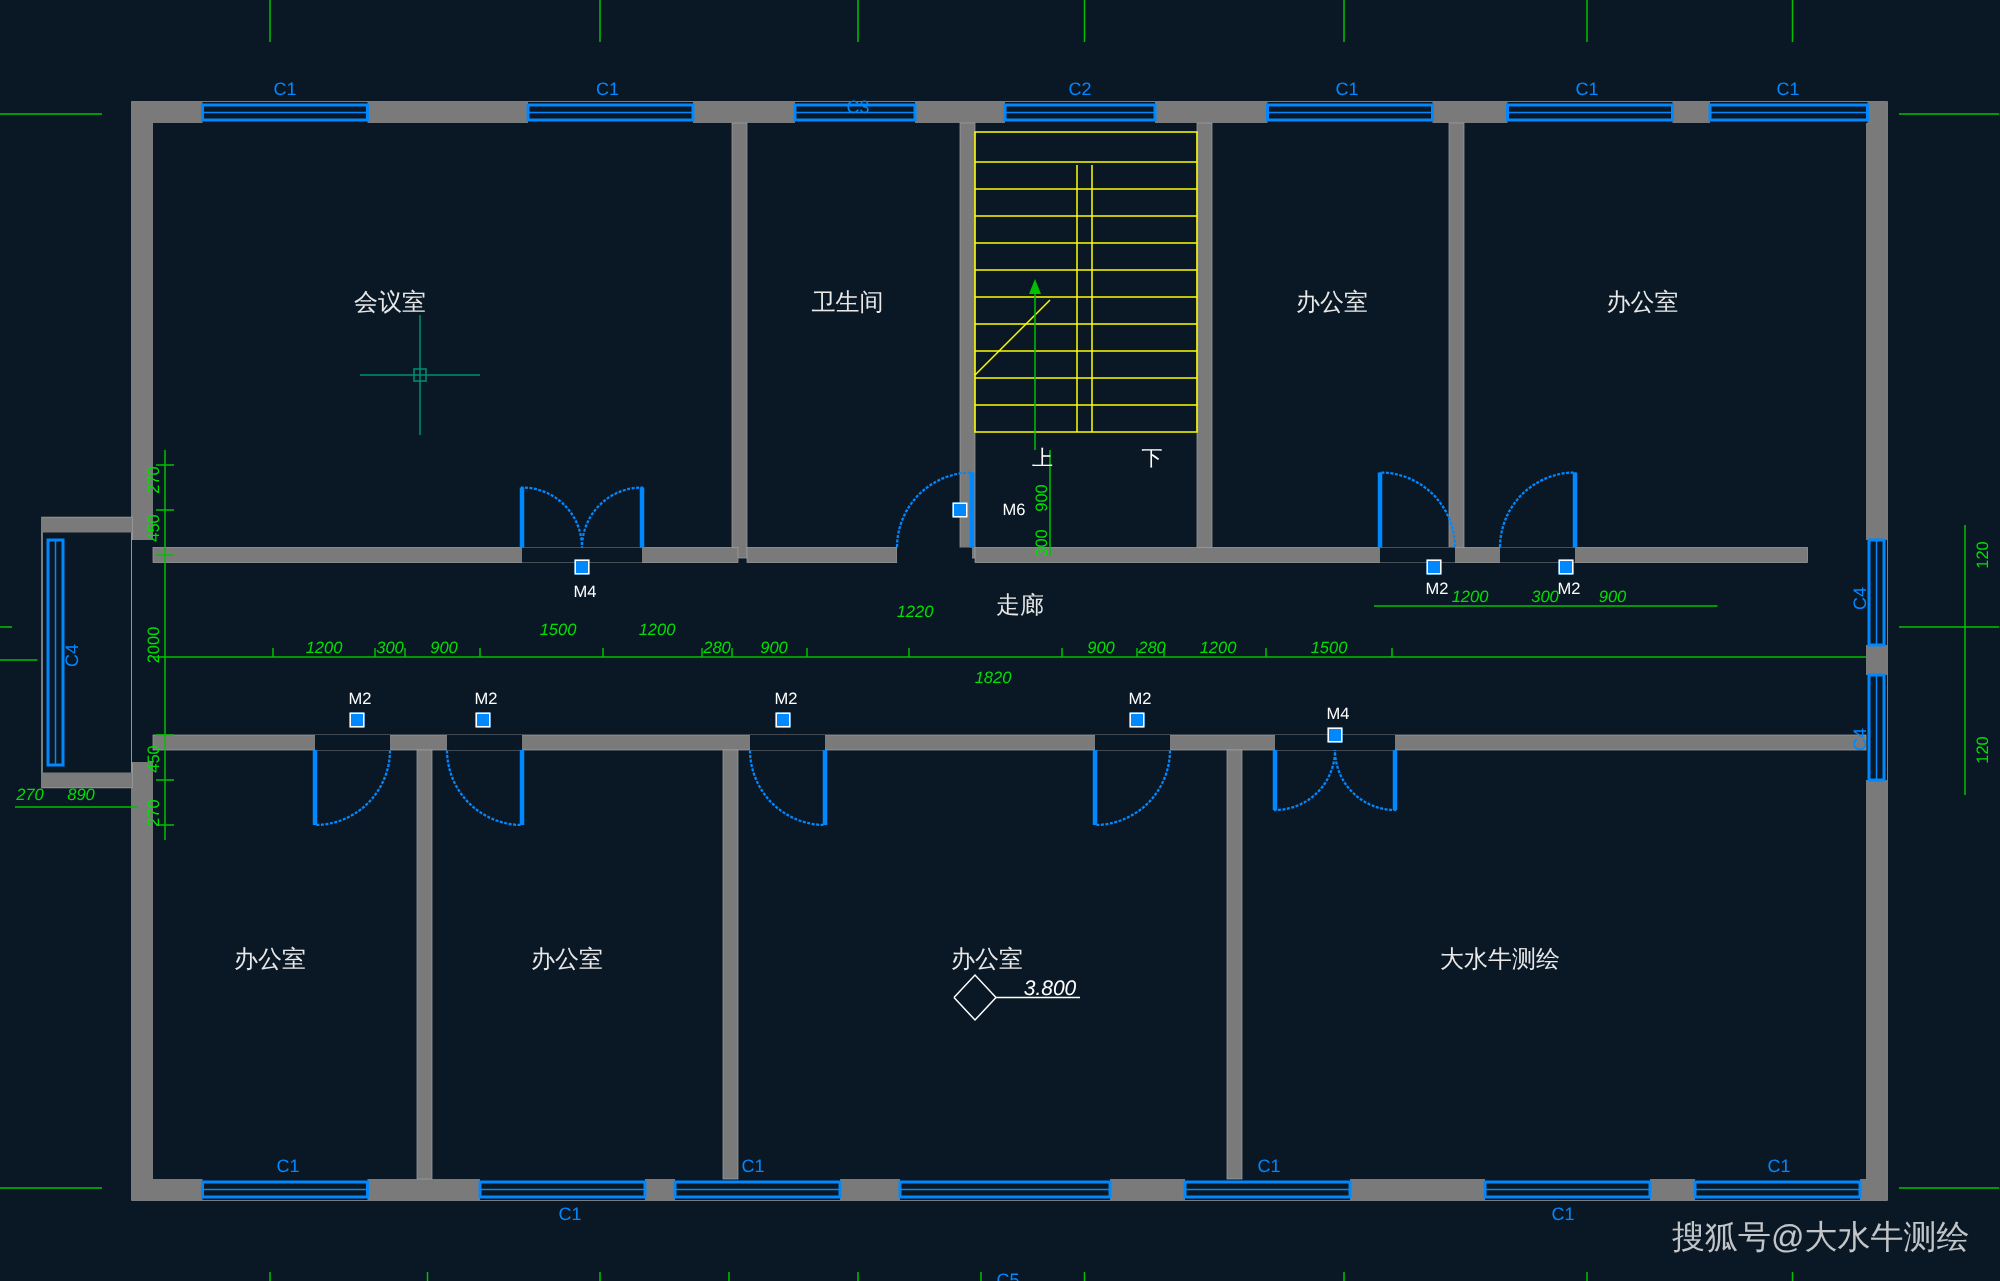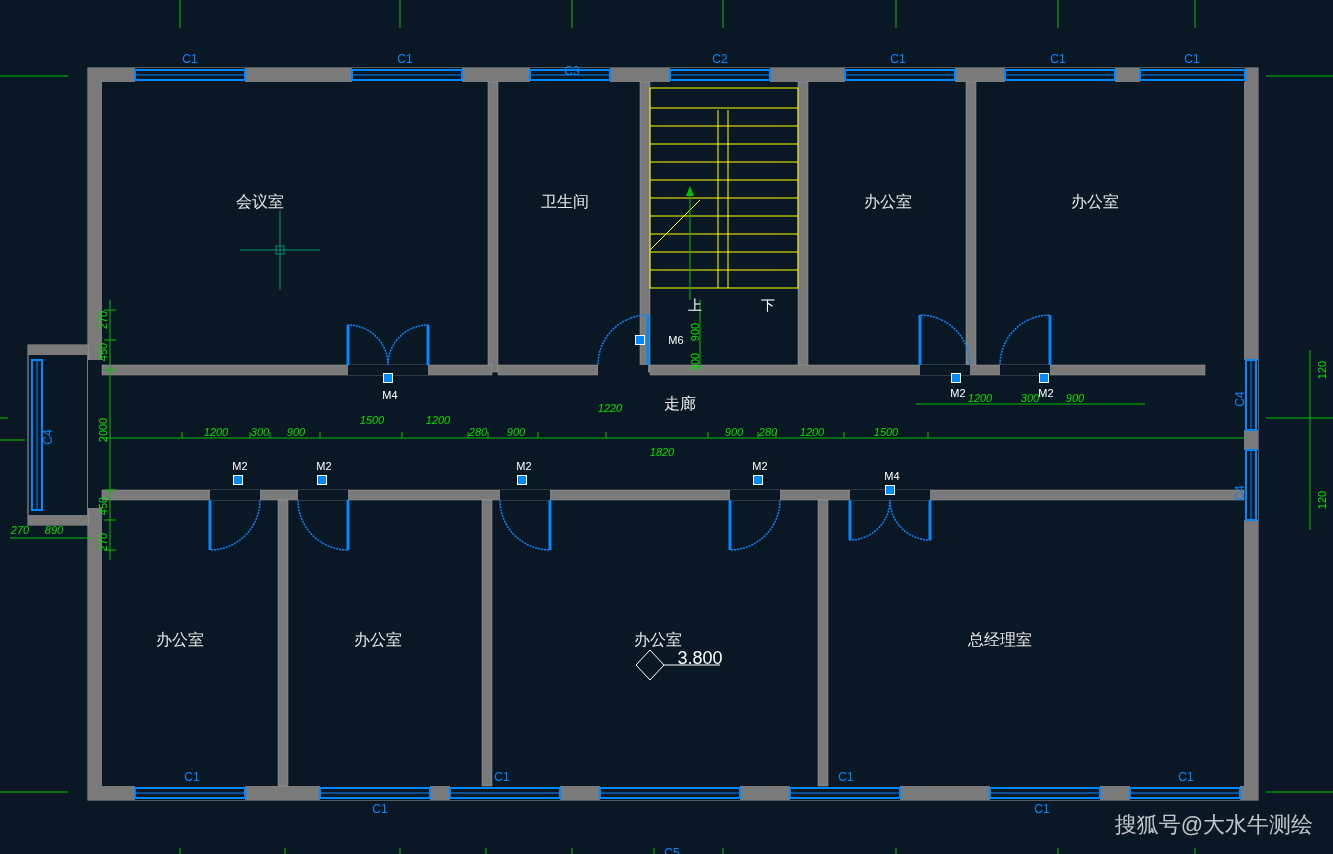--- a/index.html
+++ b/index.html
@@ -41,22 +41,23 @@
   }
   .dim-label-v {
     position: absolute;
     color: #00e000;
     font-size: 11px;
     transform: translate(-50%, -50%) rotate(-90deg);
   }
   .elev-label {
     position: absolute;
     color: #fff;
-    font-size: 18px;
+    font-size: 14px;
     transform: translate(-50%, -50%);
+    font-style: italic;
   }
   .stair-label {
     position: absolute;
     color: #fff;
     font-size: 14px;
     transform: translate(-50%, -50%);
   }
   .watermark {
     position: absolute;
     right: 20px;
@@ -333,21 +334,21 @@
 </svg>
 
 <div class="room-label" style="left:260px;top:202px;">会议室</div>
 <div class="room-label" style="left:565px;top:202px;">卫生间</div>
 <div class="room-label" style="left:888px;top:202px;">办公室</div>
 <div class="room-label" style="left:1095px;top:202px;">办公室</div>
 <div class="room-label" style="left:662px;top:404px;margin-left:18px;">走廊</div>
 <div class="room-label" style="left:180px;top:640px;">办公室</div>
 <div class="room-label" style="left:378px;top:640px;">办公室</div>
 <div class="room-label" style="left:658px;top:640px;">办公室</div>
-<div class="room-label" style="left:1000px;top:640px;">总经理室</div>
+<div class="room-label" style="left:1000px;top:640px;">大水牛测绘</div>
 
 <div class="stair-label" style="left:695px;top:306px;">上</div>
 <div class="stair-label" style="left:768px;top:306px;">下</div>
 
 <div class="elev-label" style="left:700px;top:658px;">3.800</div>
 
 <div class="window-label" style="left:190px;top:52px;">C1</div>
 <div class="window-label" style="left:405px;top:52px;">C1</div>
 <div class="window-label" style="left:572px;top:64px;">C3</div>
 <div class="window-label" style="left:720px;top:52px;">C2</div>

